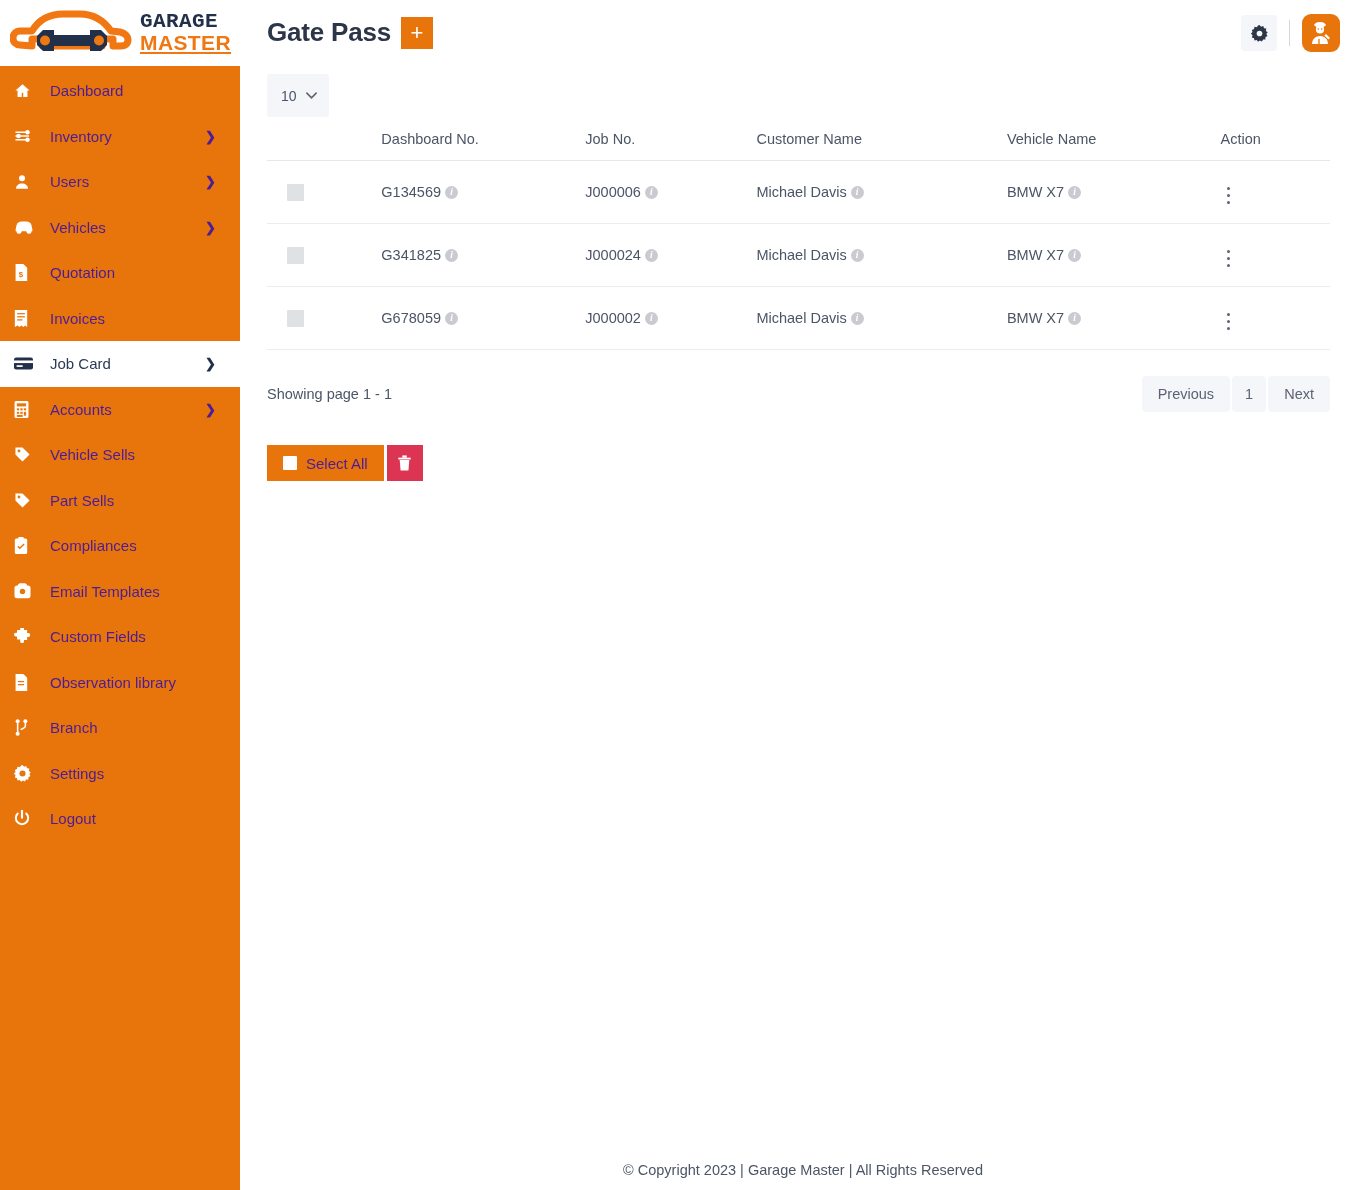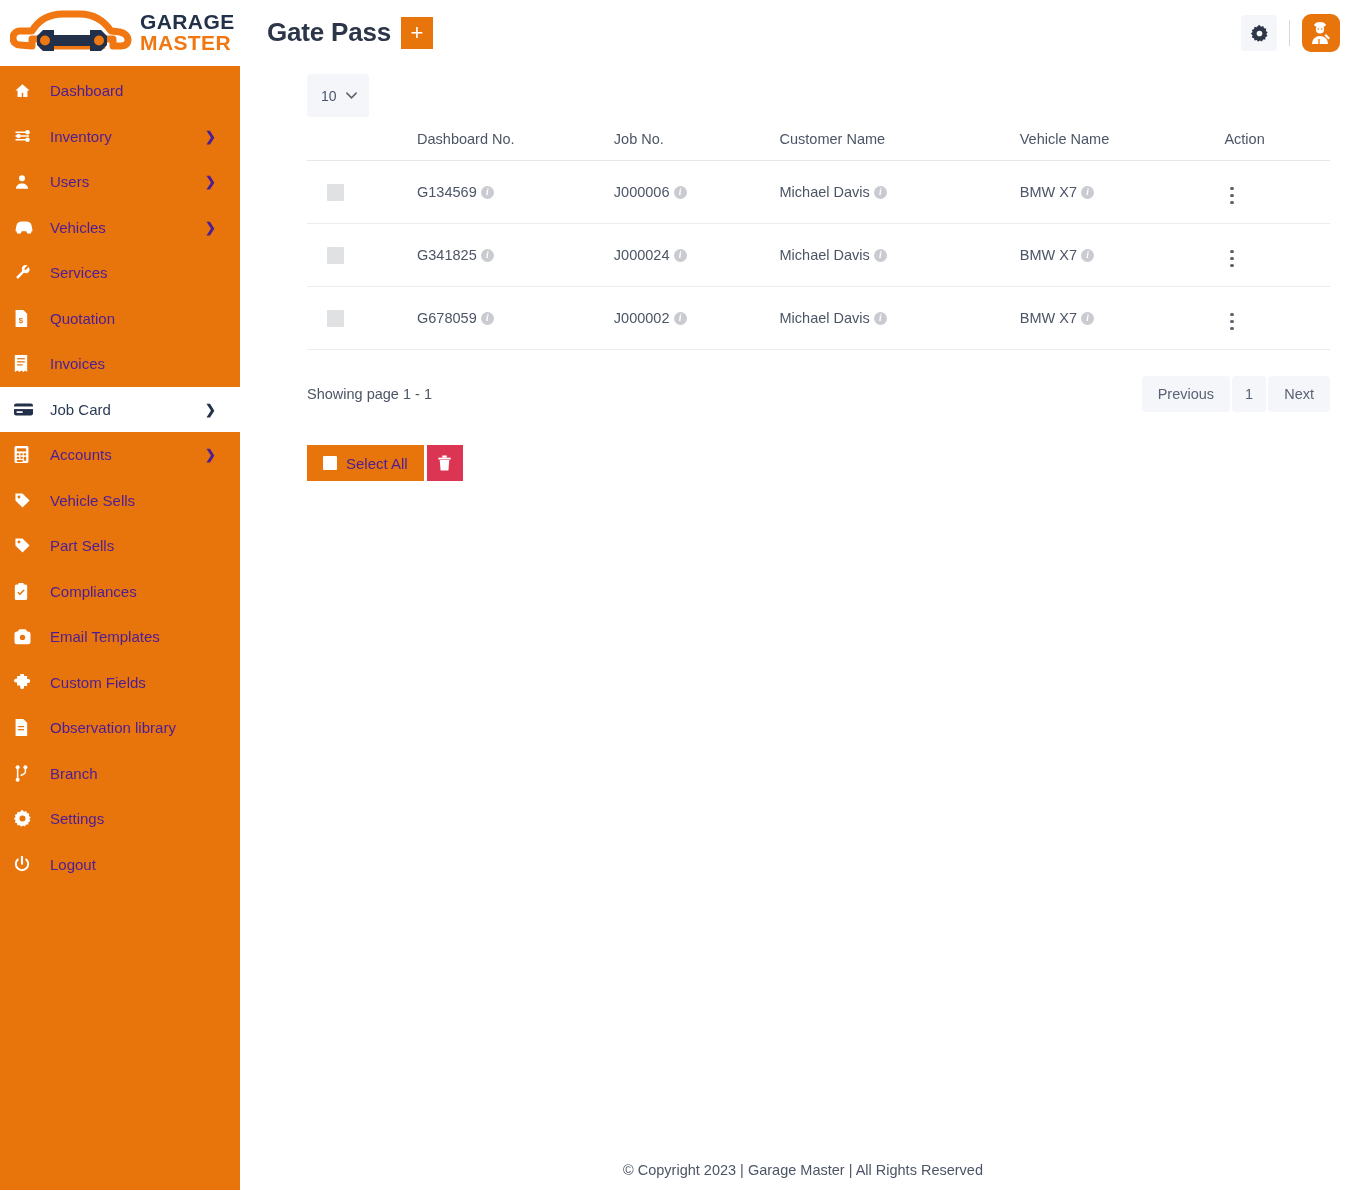--- a/index.html
+++ b/index.html
@@ -25,24 +25,24 @@
     height: 66px;
     background: #ffffff;
     display: flex;
     align-items: center;
     padding: 0 10px;
     gap: 8px;
   }
   .brand-logo { width: 122px; height: 56px; flex: none; }
   .brand-text { display: flex; flex-direction: column; line-height: 1.02; padding-bottom: 2px; }
   .brand-top {
-    font-size: 21px; font-weight: bold; color: #223049; letter-spacing: 0.4px;
+    font-size: 21px; font-weight: bold; color: #223049; letter-spacing: 0.4px; font-family: Liberation Mono, monospace;
   }
   .brand-bottom {
-    font-size: 21px; font-weight: bold; color: #f07712; letter-spacing: 0.4px;
+    font-size: 21px; font-weight: bold; color: #f07712; letter-spacing: 0.4px; text-decoration: underline;
   }
 
   .nav { display: flex; flex-direction: column; padding-top: 2px; }
   .nav-item {
     display: flex;
     align-items: center;
     height: 45.5px;
     padding: 0 14px 0 14px;
     color: #4c1d95;
     font-size: 15px;
@@ -113,21 +113,21 @@
     width: 38px; height: 38px;
     background: #e8740c;
     border: none;
     border-radius: 9px;
     display: flex; align-items: center; justify-content: center;
     cursor: pointer;
     padding: 0;
   }
 
   
-  .content { padding: 0 36px 0 27px; margin-left: 40px; }
+  .content { padding: 0 36px 0 27px; }
   .table-controls {
     display: flex;
     justify-content: space-between;
     align-items: flex-start;
     padding-top: 8px;
   }
   .len-select {
     width: 62px; height: 43px;
     background: #f4f6fa;
     border: none;
@@ -325,28 +325,20 @@
             <svg width="20" height="16" viewBox="0 0 24 18">
               <path d="M2 12 L3 7 C4 4 6 2.5 9 2.5 L15 2.5 C18 2.5 20 4 21 7 L22 12 L22 14 L2 14 Z"></path>
               <circle cx="6" cy="14" r="3"></circle>
               <circle cx="18" cy="14" r="3"></circle>
             </svg>
           </span>
         <span class="lbl">Vehicles</span>
         <span class="chev">❯</span>
       </div>
 
-      <div class="nav-item">
-        <span class="ico">
-            <svg width="17" height="17" viewBox="0 0 24 24">
-              <path d="M21 4 L17 8 L15 8 L15 6 L19 2 C15 0.5 11 3 11 7 c0 1 0.2 2 0.6 3 L3 18.5 L5.5 21 L14 12.4 c1 0.4 2 0.6 3 0.6 4 0 6.5-4 4-8 Z"></path>
-            </svg>
-          </span>
-        <span class="lbl">Services</span>
-      </div>
 
       <div class="nav-item">
         <span class="ico">
             <svg width="14" height="17" viewBox="0 0 18 22">
               <path d="M2 0 h10 l5 5 v17 H2 Z"></path>
               <text x="9" y="17" font-size="10" fill="#e8740c" text-anchor="middle" font-family="sans-serif" font-weight="bold">$</text>
             </svg>
           </span>
         <span class="lbl">Quotation</span>
       </div>

